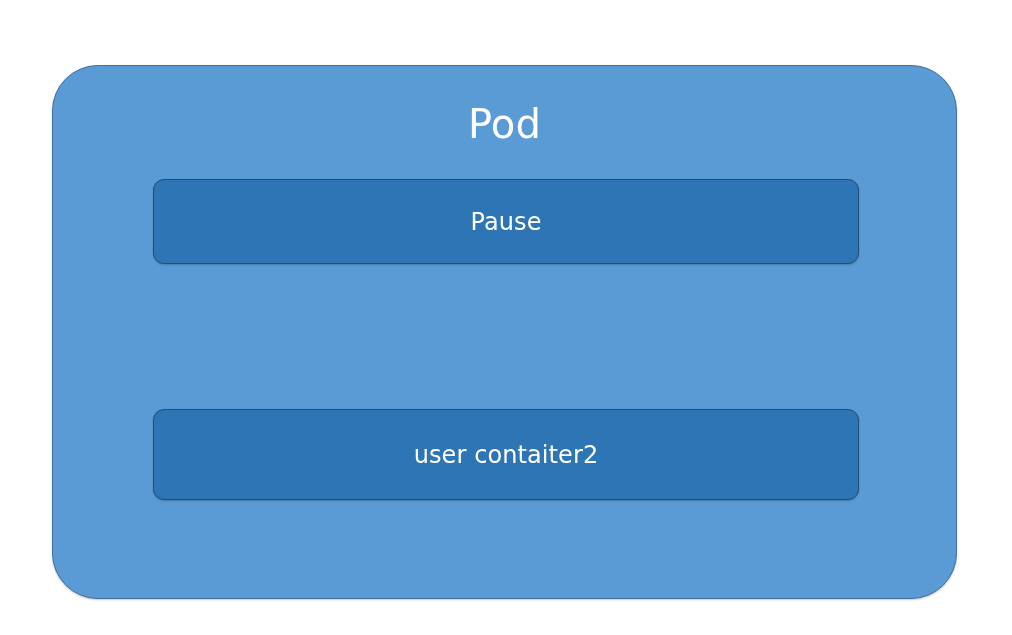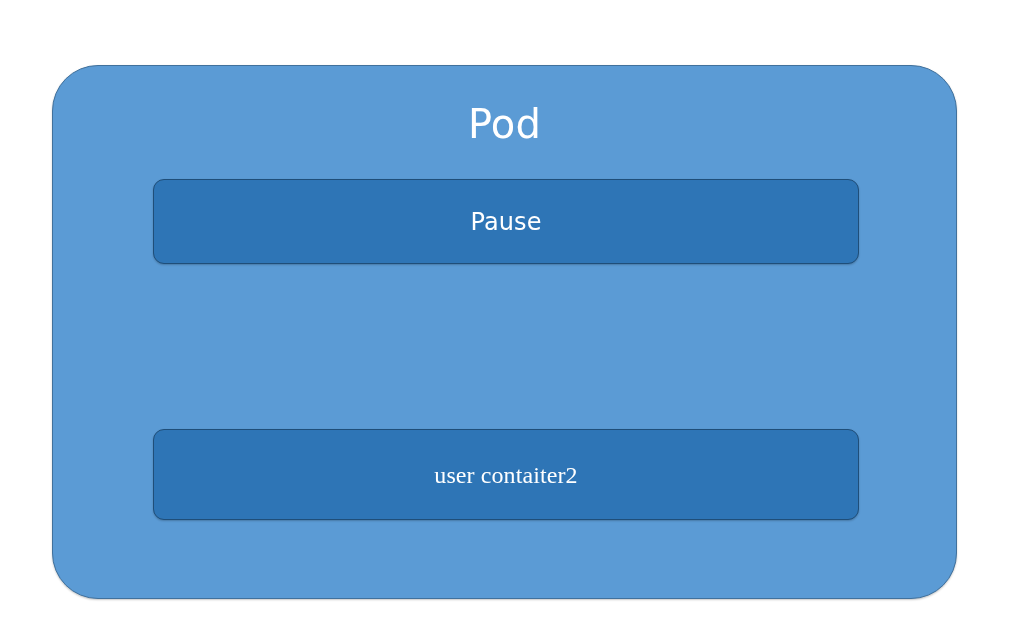--- a/index.html
+++ b/index.html
@@ -60,21 +60,21 @@
     border: 1px solid #1F4E79;
     border-radius: 11px;
     box-shadow: 0 1px 2px rgba(0, 0, 0, 0.22);
     display: flex;
     align-items: center;
     justify-content: center;
   }
 
   .inner-box.box-1 { top: 113px; height: 85px; }
   .inner-box.box-2 { top: 233px; height: 85px; }
-  .inner-box.box-3 { top: 363px; height: 91px; font-family: Liberation Serif, serif; }
+  .inner-box.box-3 { top: 343px; height: 91px; }
 
   .inner-label {
     color: #FFFFFF;
     font-size: 24px;
     line-height: 30px;
     font-weight: 400;
     text-align: center;
     white-space: nowrap;
     letter-spacing: 0.1px;
   }

